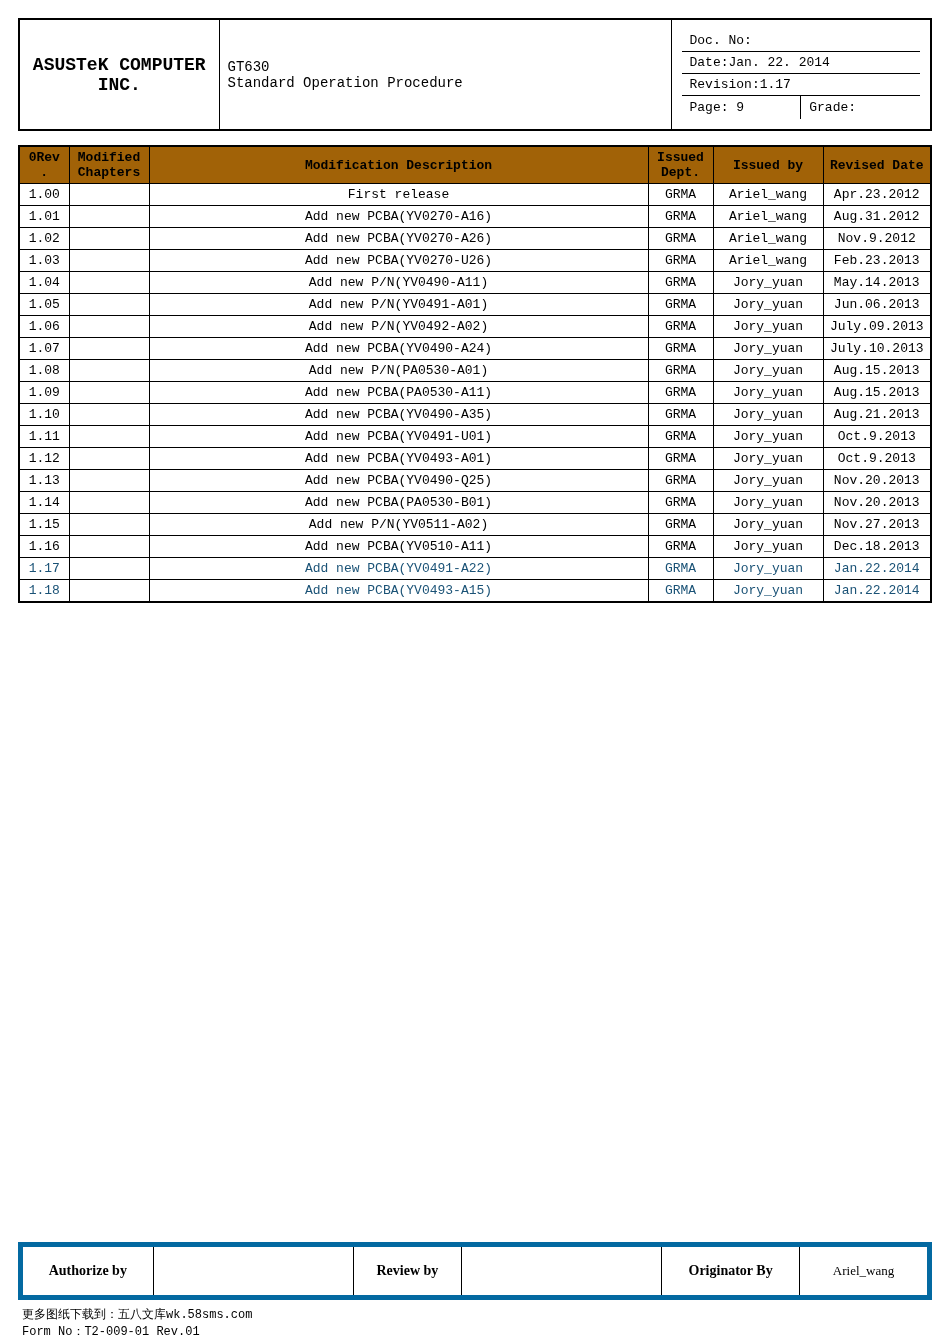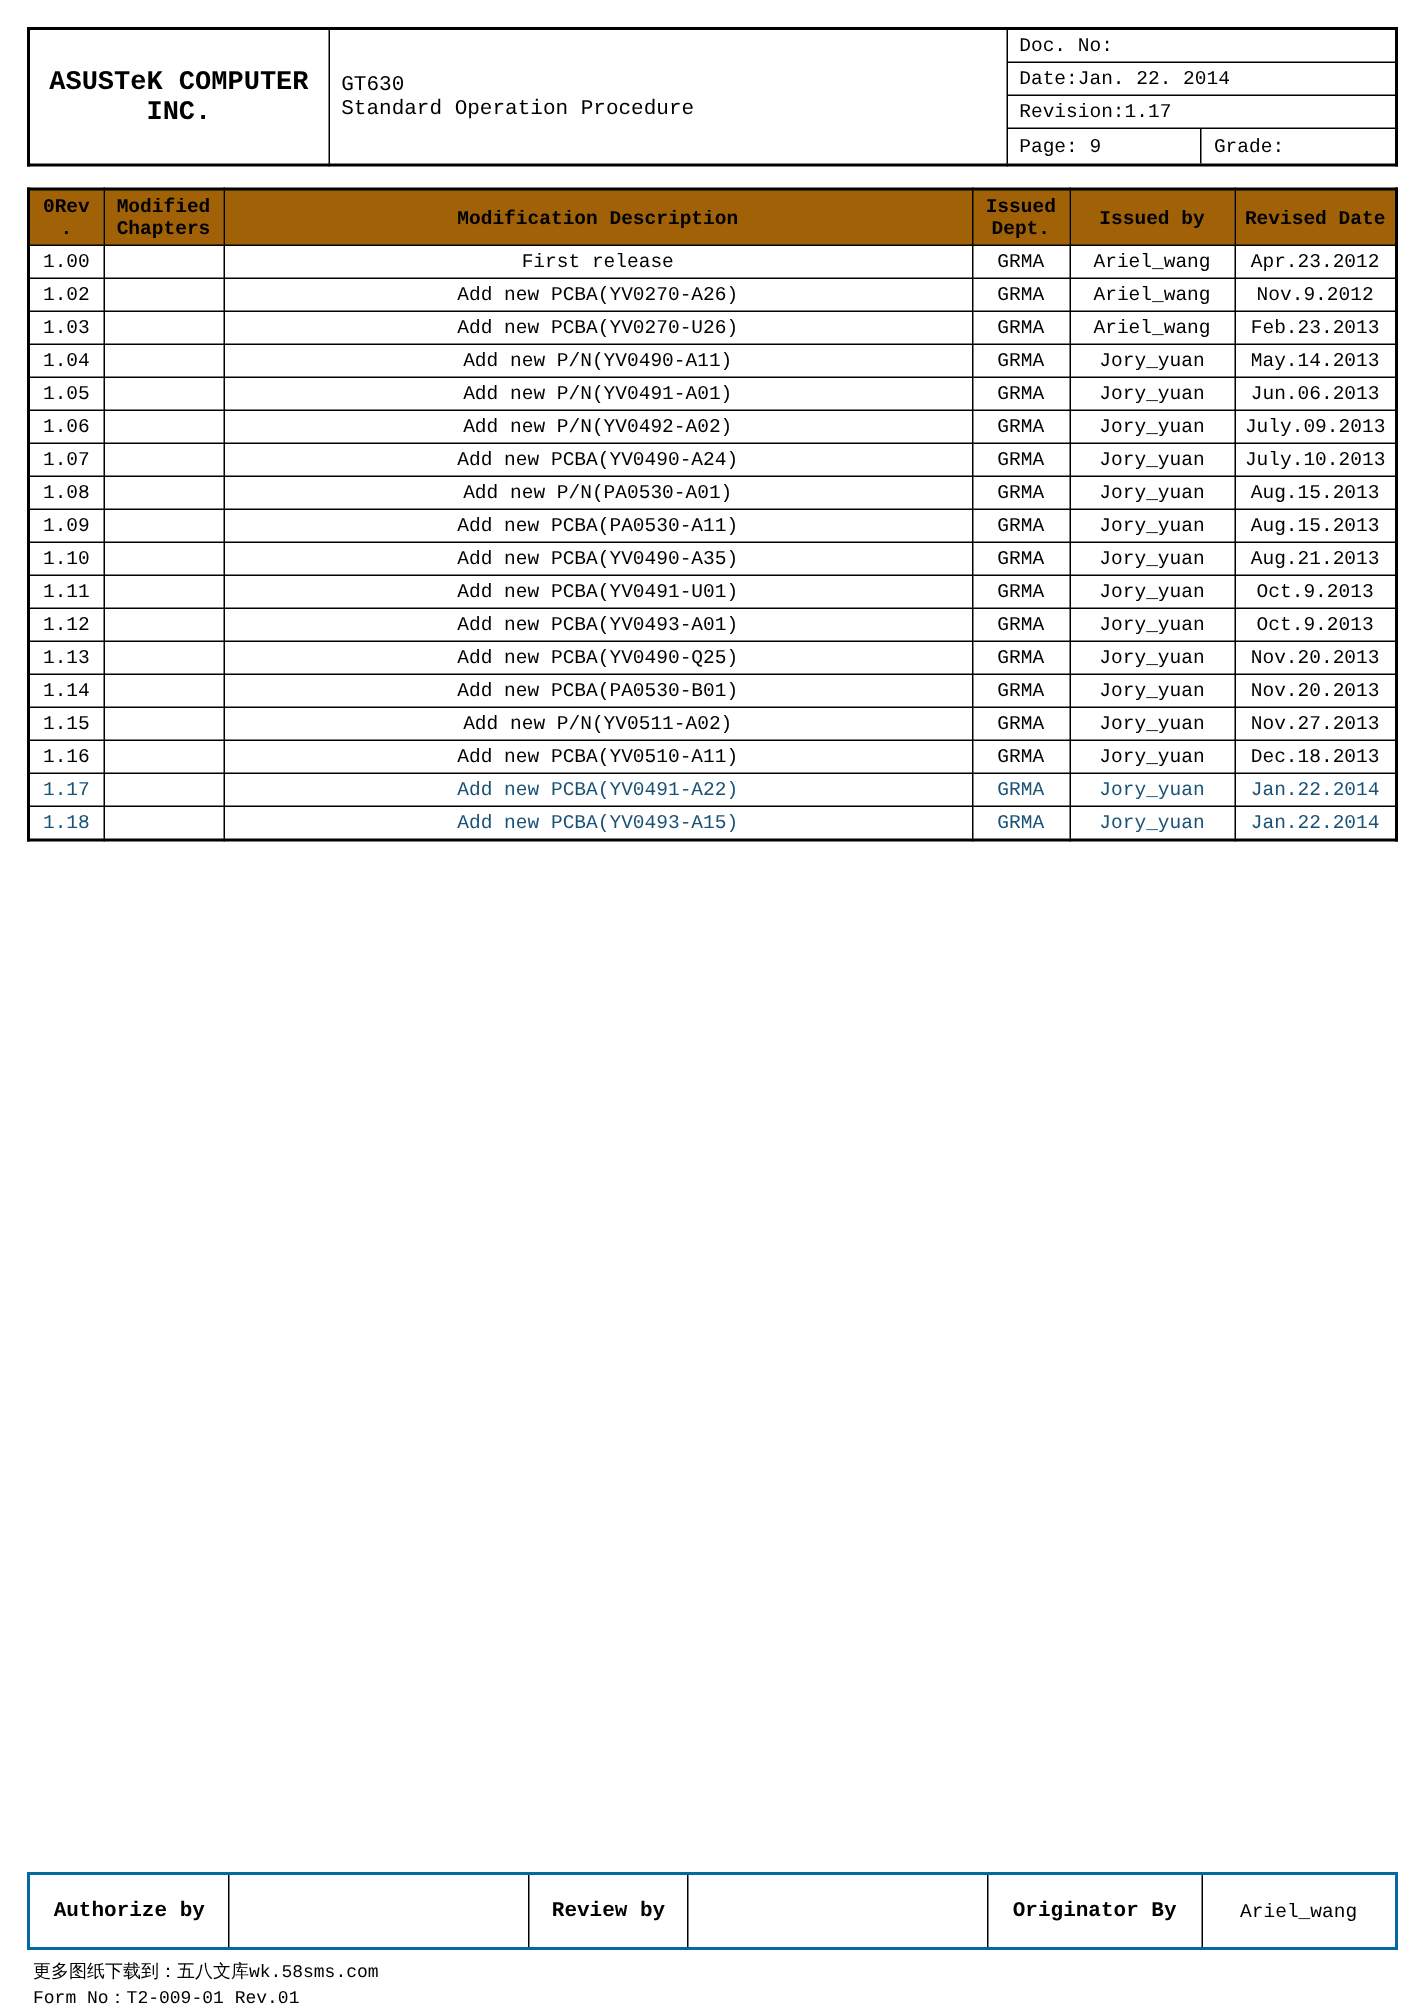--- a/index.html
+++ b/index.html
@@ -103,22 +103,23 @@
 
     .highlight-row td {
       color: #1a5276;
       font-weight: normal;
     }
 
     
     .footer-table {
       width: 100%;
       border-collapse: collapse;
-      border: 2px solid #0369a1;
+      border: 5px solid #0369a1;
       margin-top: auto;
+      font-family: Liberation Serif, serif;
     }
     .footer-table td {
       border: 1px solid #000;
       padding: 16px 10px;
       vertical-align: middle;
       text-align: center;
       font-weight: bold;
       font-size: 14px;
     }
     .footer-table td.content-cell {
@@ -149,21 +150,21 @@
   <table class="header-table">
     <tbody>
         <tr>
       <td class="header-left" rowspan="2">
         <span>ASUSTeK COMPUTER INC.</span>
       </td>
       <td class="header-center" rowspan="2">
         <div>GT630</div>
         <div>Standard Operation Procedure</div>
       </td>
-      <td class="header-right" style="padding:0;border-radius:21px;">
+      <td class="header-right" style="padding:10px;border-radius:21px;">
         <div class="header-right-inner">
           <div class="header-right-row">
             <span>Doc.  No:</span>
           </div>
           <div class="header-right-row">
             <span>Date:Jan. 22. 2014</span>
           </div>
           <div class="header-right-row">
             <span>Revision:1.17</span>
           </div>
@@ -195,20 +196,28 @@
     <tbody id="revision-tbody">
     <tr>
           <td>1.00</td>
           <td></td>
           <td>First release</td>
           <td>GRMA</td>
           <td>Ariel_wang</td>
           <td>Apr.23.2012</td>
         </tr>
         <tr>
+          <td>1.01</td>
+          <td></td>
+          <td>Add new PCBA(YV0270-A16)</td>
+          <td>GRMA</td>
+          <td>Ariel_wang</td>
+          <td>Aug.31.2012</td>
+        </tr>
+        <tr>
           <td>1.02</td>
           <td></td>
           <td>Add new PCBA(YV0270-A26)</td>
           <td>GRMA</td>
           <td>Ariel_wang</td>
           <td>Nov.9.2012</td>
         </tr>
         <tr>
           <td>1.03</td>
           <td></td>

